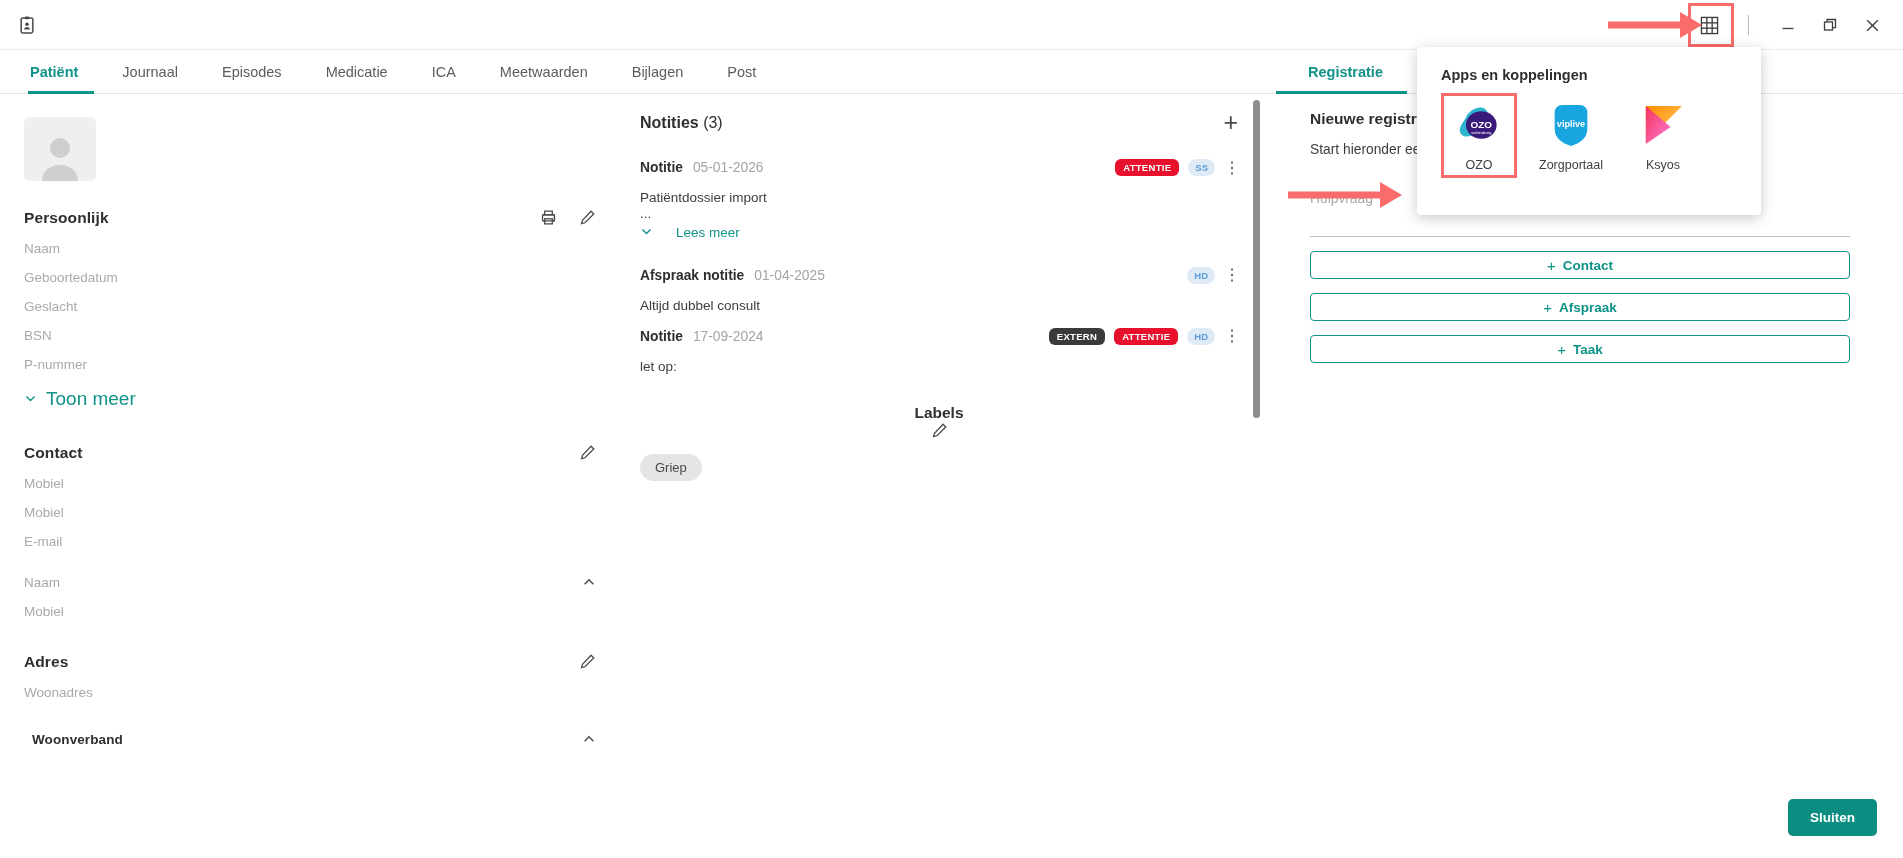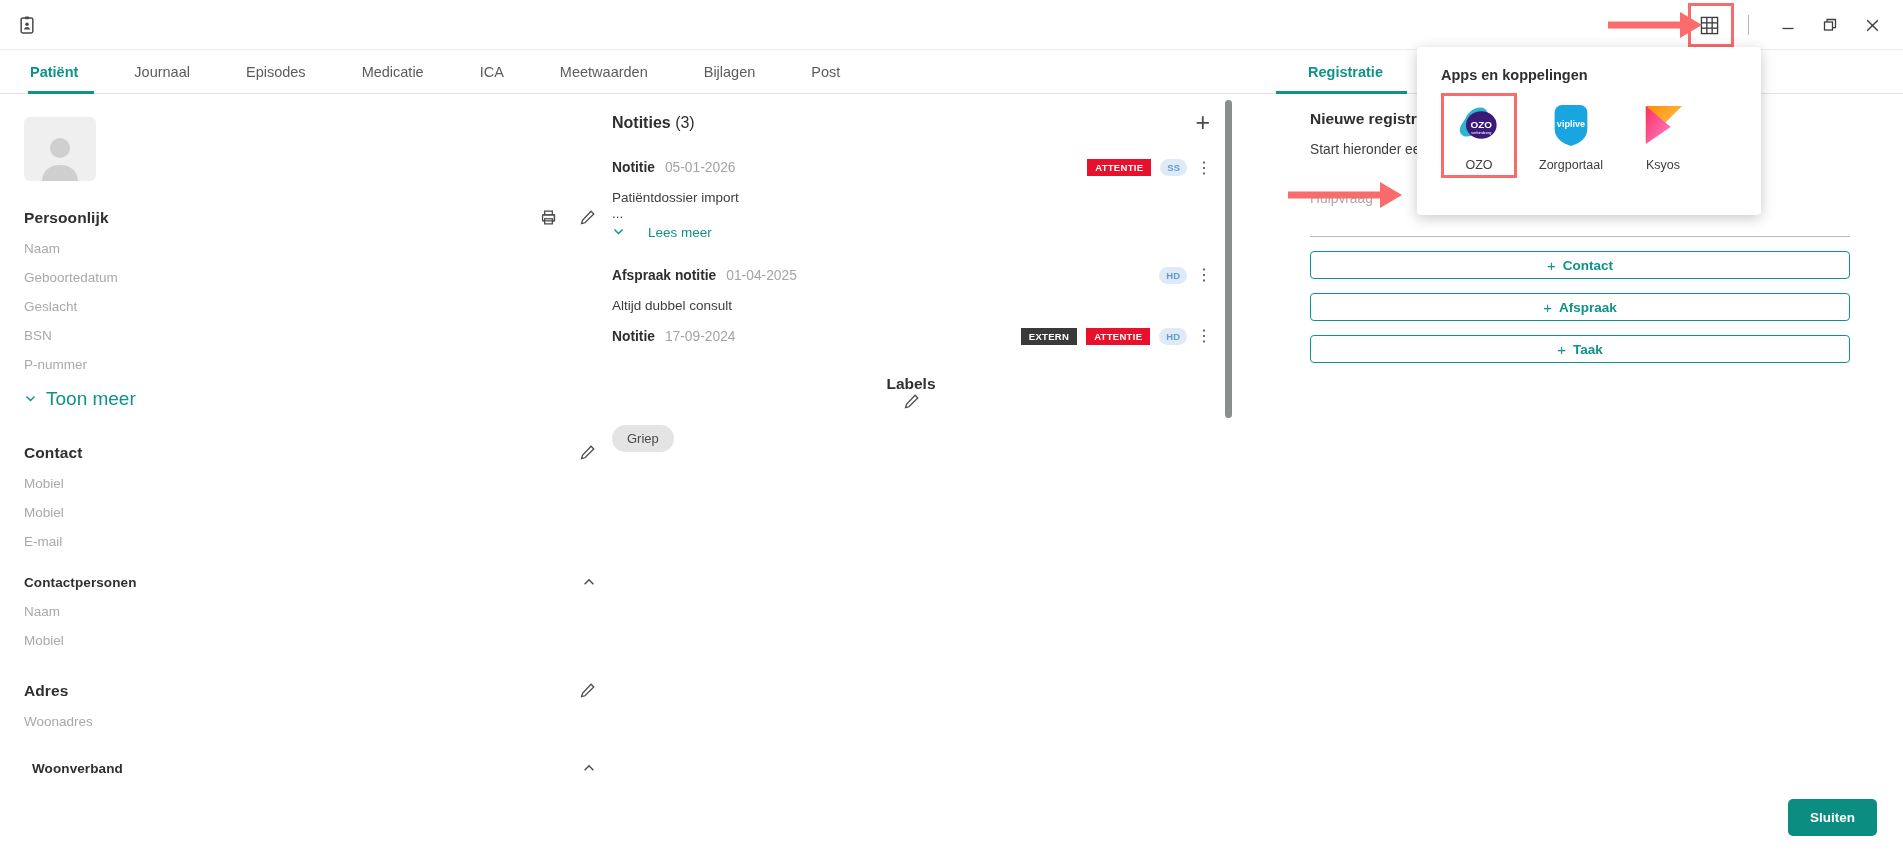--- a/index.html
+++ b/index.html
@@ -83,21 +83,21 @@
   #arrow-ozo .head  { left: 92px; }
 
   
   .tabbar {
     position: absolute; top: 50px; left: 0;
     width: 1903px; height: 44px;
     border-bottom: 1px solid #e3e3e3;
   }
   .tabs-left {
     position: absolute; left: 22px; top: 0;
-    display: flex; align-items: center; height: 44px; gap: 12px;
+    display: flex; align-items: center; height: 44px; gap: 0;
   }
   .tab {
     font-size: 14.5px;
     color: #5c5c5c;
     padding: 0 22px;
     height: 44px;
     display: flex; align-items: center;
     position: relative;
     white-space: nowrap;
   }
@@ -151,21 +151,21 @@
   }
   .sec-actions {
     position: absolute; right: 0; top: 0;
     display: flex; align-items: center; gap: 22px;
   }
   .icon-btn { color: #4a4a4a; display: flex; }
   .chev { color: #4a4a4a; }
 
   
   .mid-panel {
-    position: absolute; left: 592px; top: 94px;
+    position: absolute; left: 620px; top: 94px;
     width: 640px; height: 764px;
     padding: 0 22px 10px 20px;
   }
   .mid-head {
     display: flex; align-items: center; justify-content: space-between;
     margin-top: 16px;
   }
   .mid-head h2 {
     font-size: 16px; font-weight: bold; color: #2f2f2f;
   }
@@ -176,21 +176,21 @@
   .note-row {
     display: flex; align-items: center; gap: 10px;
   }
   .note-title { font-size: 13.8px; font-weight: bold; color: #2f2f2f; }
   .note-date  { font-size: 13.8px; color: #a4a4a4; }
   .note-badges {
     margin-left: auto; display: flex; align-items: center; gap: 9px;
   }
   .badge {
     font-size: 9.5px; font-weight: bold; color: #fff;
-    border-radius: 0; padding: 3px 8px; letter-spacing: .3px;
+    border-radius: 6px; padding: 3px 8px; letter-spacing: .3px;
   }
   .badge.attentie { background: #e8112d; }
   .badge.extern   { background: #3a3a3a; }
   .initials {
     font-size: 9.5px; font-weight: bold; color: #5d9ed6;
     background: #dfeaf7; border-radius: 9px; padding: 3px 7px;
   }
   .kebab { color: #4a4a4a; font-size: 16px; line-height: 1; letter-spacing: 0; width: 14px; text-align: center;}
   .note-body { font-size: 13.5px; color: #3d3d3d; margin-top: 14px; }
   .note-ellipsis { font-size: 13.5px; color: #3d3d3d; margin-top: 4px; line-height: .8; }
@@ -417,21 +417,20 @@
             <path d="M14.2 2.6l3.2 3.2L7 16.2 3 17.3l1.1-4z"></path>
           </svg>
         </span>
       </div>
       <div class="field">Mobiel</div>
       <div class="field">Mobiel</div>
       <div class="field">E-mail</div>
     </div>
 
     <div class="section" style="margin-top:26px;">
-      <div class="section-title sub">Contactpersonen</div>
       <div class="sec-actions">
         <span class="chev">
           <svg width="14" height="14" viewBox="0 0 16 16" fill="none" stroke="#4a4a4a" stroke-width="1.6">
               <polyline points="3,10.5 8,5.5 13,10.5"></polyline>
             </svg>
         </span>
       </div>
       <div class="field">Naam</div>
       <div class="field">Mobiel</div>
     </div>
@@ -512,20 +511,21 @@
       <div class="note-row">
         <span class="note-title">Notitie</span>
         <span class="note-date">17-09-2024</span>
         <span class="note-badges">
           <span class="badge extern">EXTERN</span>
           <span class="badge attentie">ATTENTIE</span>
           <span class="initials">HD</span>
           <span class="kebab">⋮</span>
         </span>
       </div>
+      <div class="note-body">let op:</div>
     </div>
 
     
     <div class="labels-head">
       <h3>Labels</h3>
       <span class="icon-btn">
         <svg width="17" height="17" viewBox="0 0 20 20" fill="none" stroke="#4a4a4a" stroke-width="1.5">
           <path d="M14.2 2.6l3.2 3.2L7 16.2 3 17.3l1.1-4z"></path>
         </svg>
       </span>

